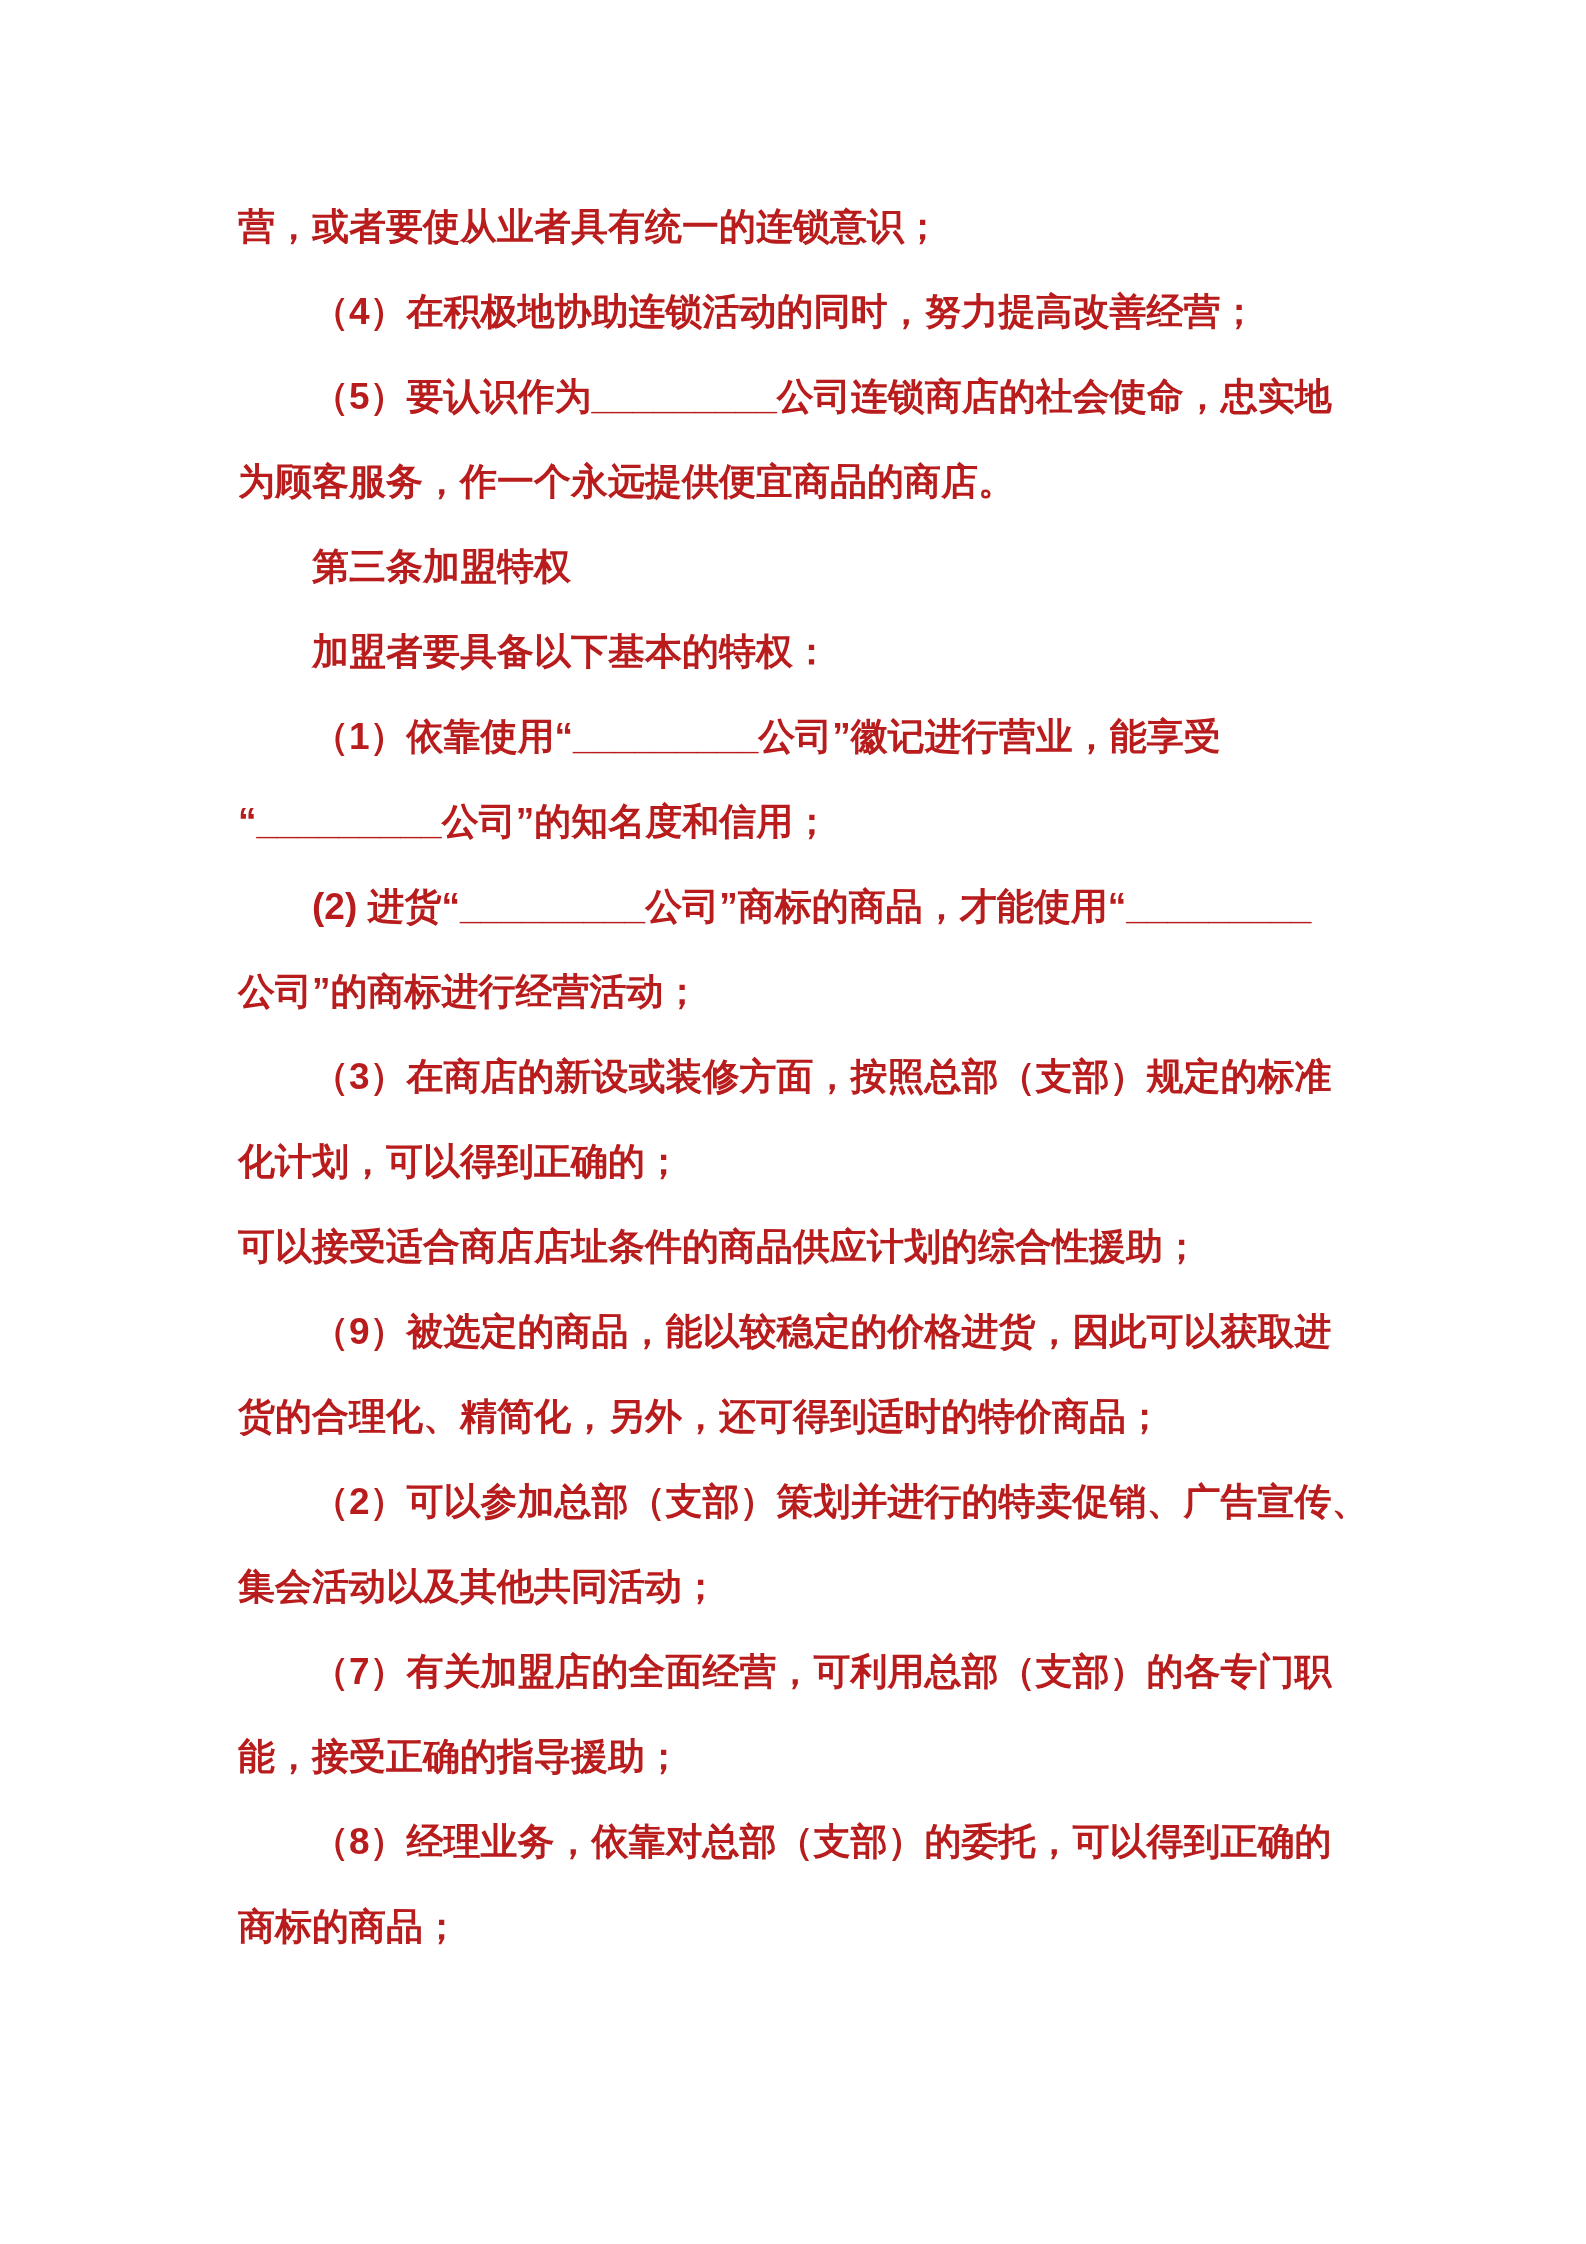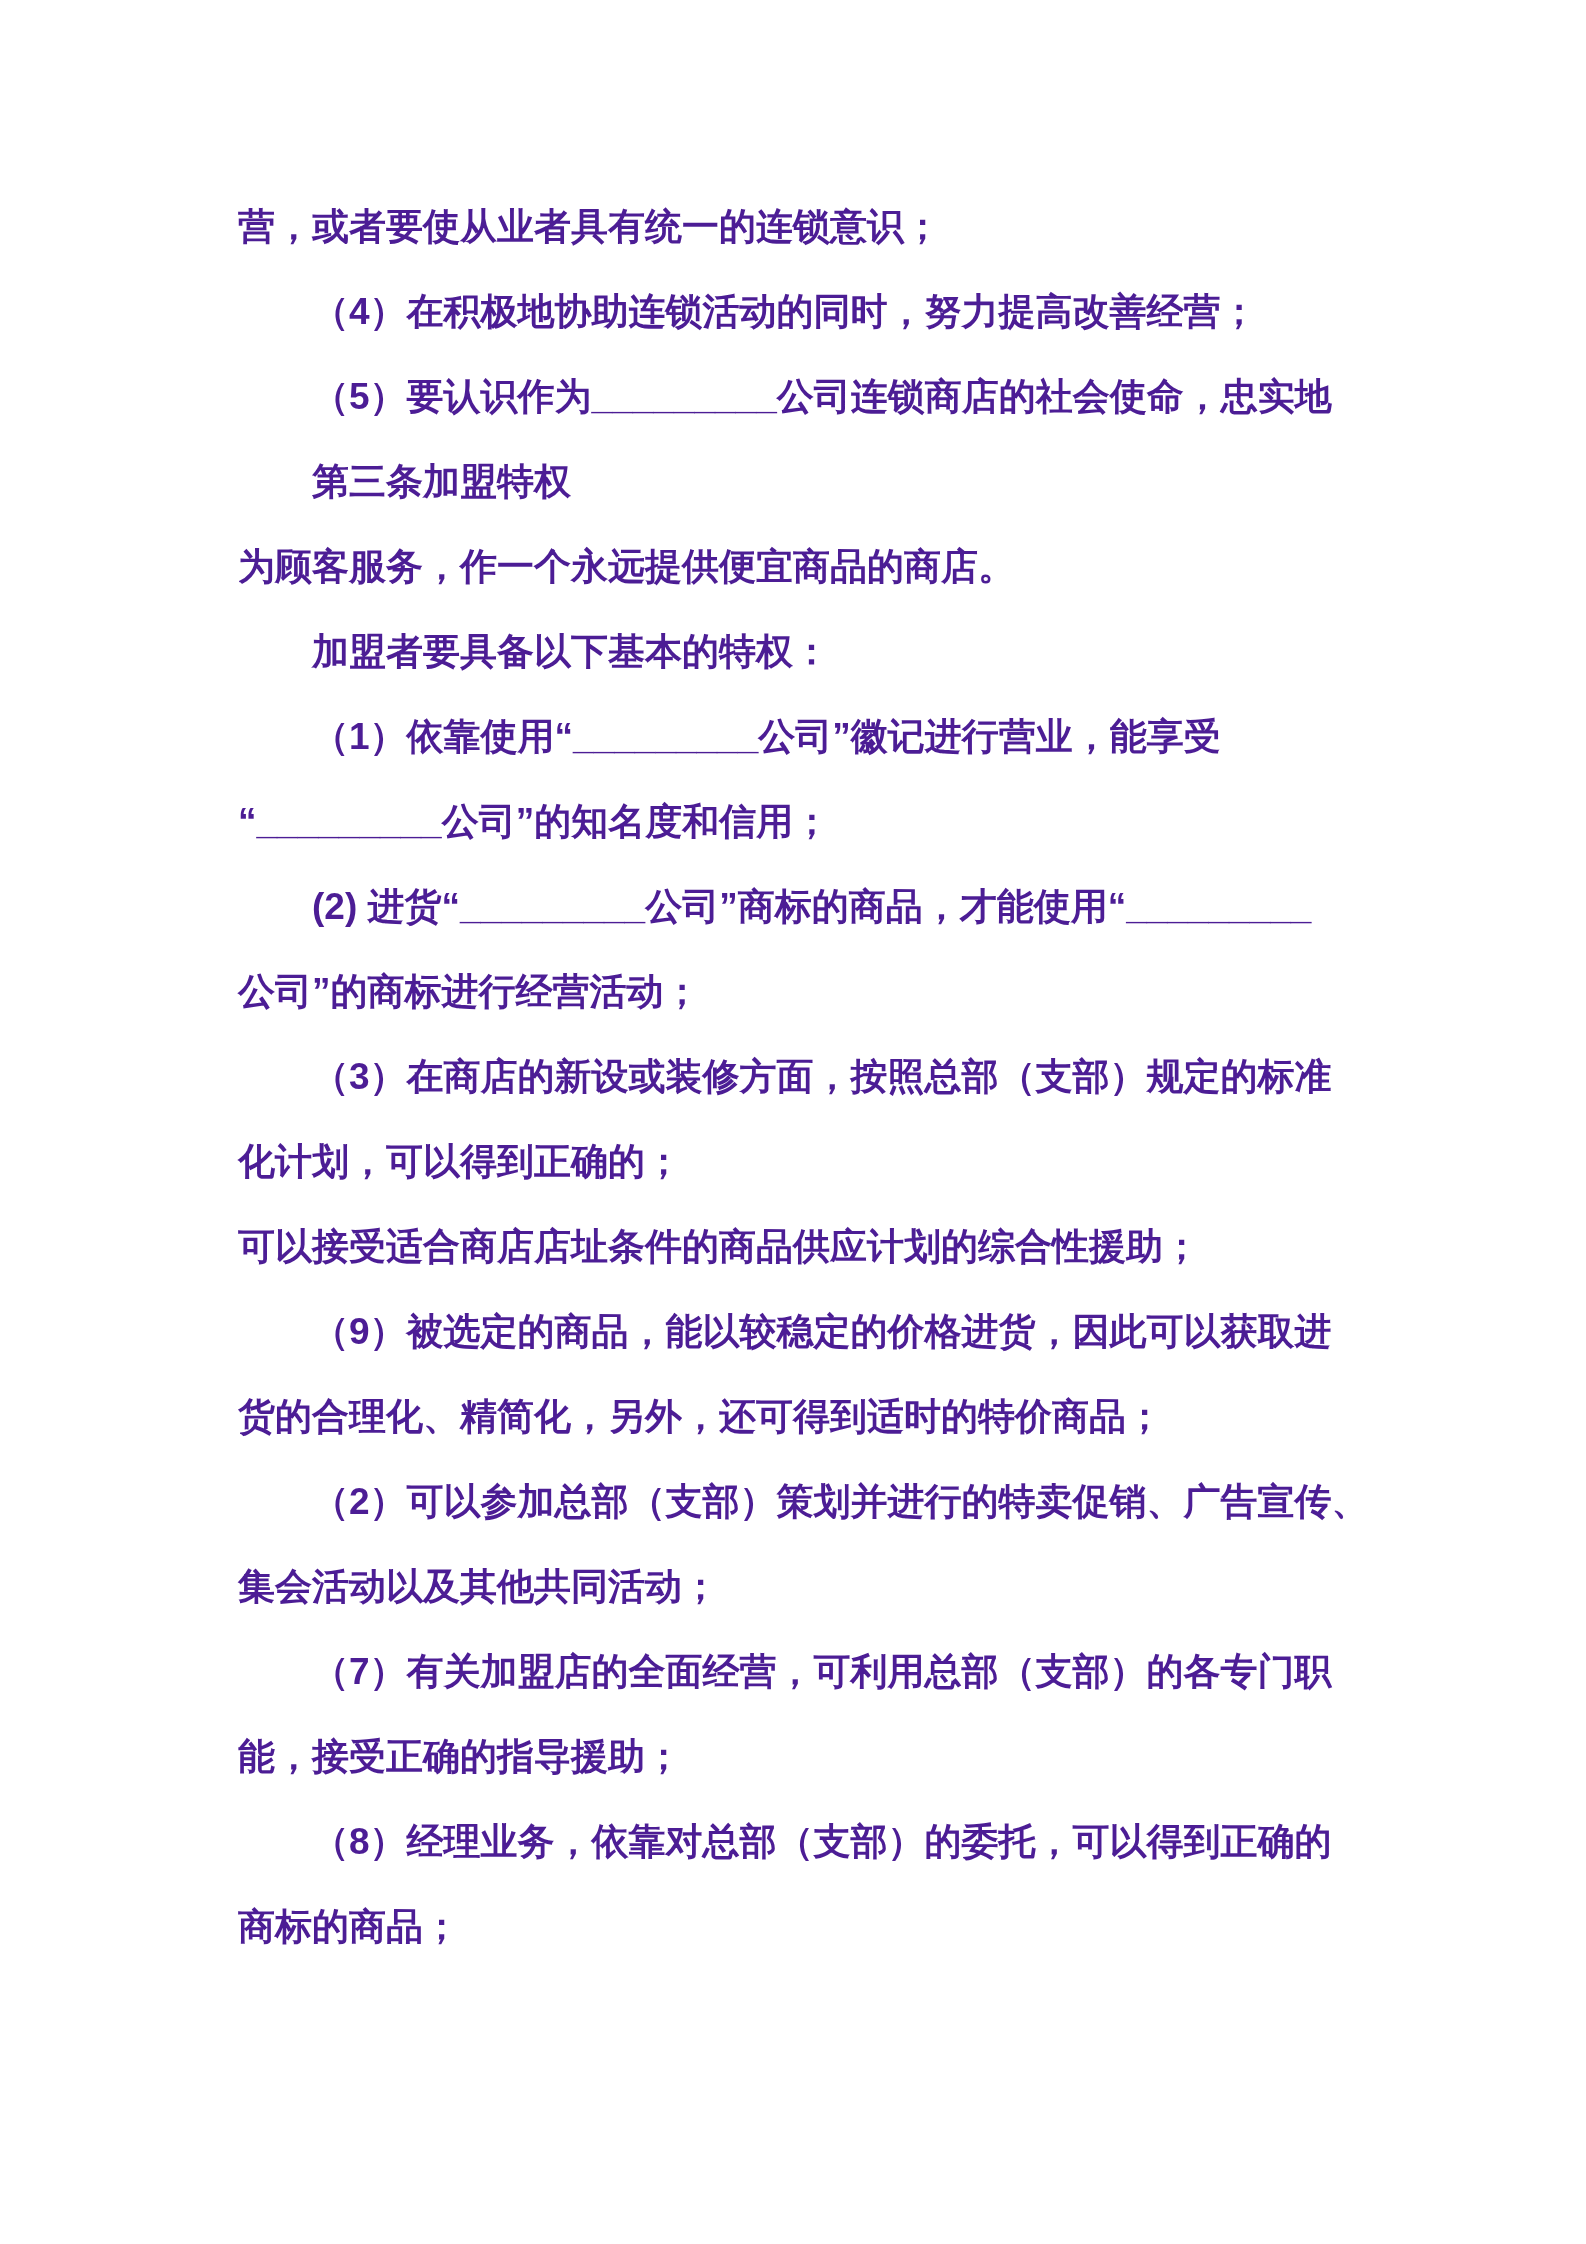--- a/index.html
+++ b/index.html
@@ -19,38 +19,38 @@
     position: absolute;
     left: 238px;
     top: 184px;
     width: 1150px;
   }
   .doc-line {
     height: 85px;
     line-height: 85px;
     font-size: 37px;
     font-weight: 600;
-    color: #4c1d95;
+    color: #b91c1c;
     white-space: nowrap;
     letter-spacing: 0px;
   }
   .doc-line.indent {
     padding-left: 74px;
   }
 </style>
 </head>
 <body>
 
 <div class="page">
   <div class="doc-column">
       <div class="doc-line">营，或者要使从业者具有统一的连锁意识；</div>
       <div class="doc-line indent">（4）在积极地协助连锁活动的同时，努力提高改善经营；</div>
       <div class="doc-line indent">（5）要认识作为_________公司连锁商店的社会使命，忠实地</div>
+      <div class="doc-line">为顾客服务，作一个永远提供便宜商品的商店。</div>
       <div class="doc-line indent">第三条加盟特权</div>
-      <div class="doc-line">为顾客服务，作一个永远提供便宜商品的商店。</div>
       <div class="doc-line indent">加盟者要具备以下基本的特权：</div>
       <div class="doc-line indent">（1）依靠使用“_________公司”徽记进行营业，能享受</div>
       <div class="doc-line">“_________公司”的知名度和信用；</div>
       <div class="doc-line indent">(2) 进货“_________公司”商标的商品，才能使用“_________</div>
       <div class="doc-line">公司”的商标进行经营活动；</div>
       <div class="doc-line indent">（3）在商店的新设或装修方面，按照总部（支部）规定的标准</div>
       <div class="doc-line">化计划，可以得到正确的；</div>
       <div class="doc-line">可以接受适合商店店址条件的商品供应计划的综合性援助；</div>
       <div class="doc-line indent">（9）被选定的商品，能以较稳定的价格进货，因此可以获取进</div>
       <div class="doc-line">货的合理化、精简化，另外，还可得到适时的特价商品；</div>

